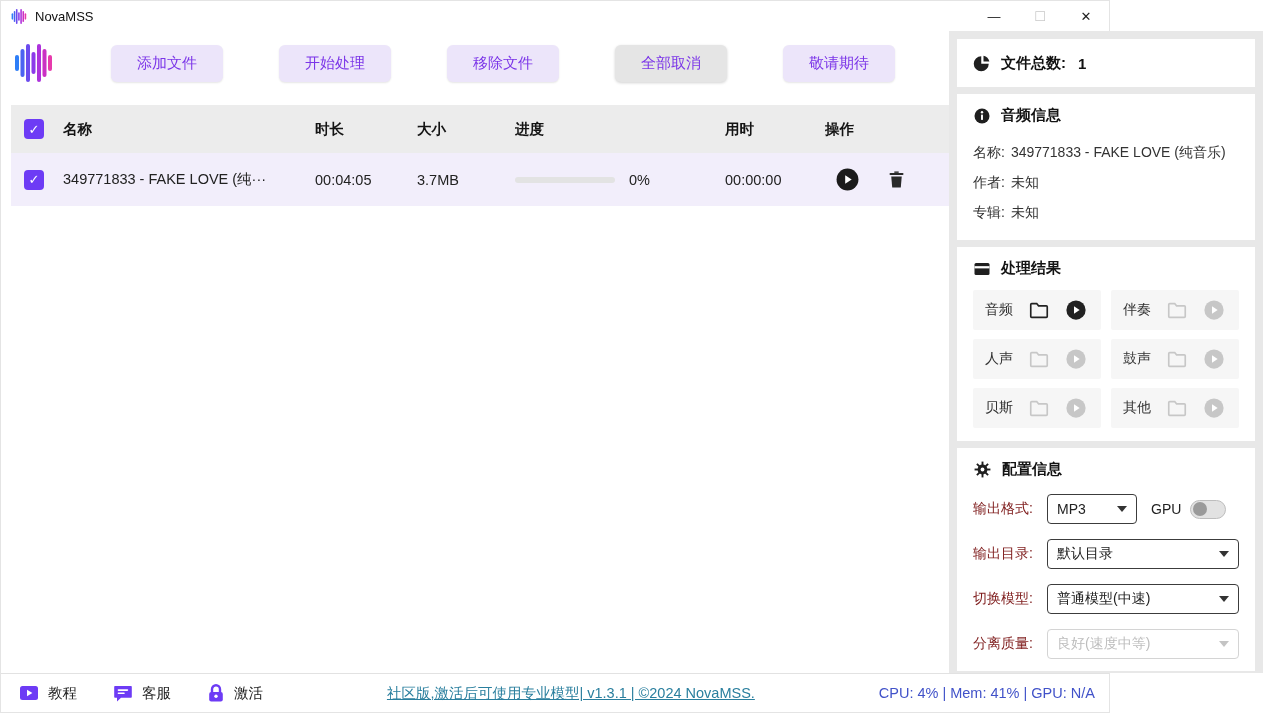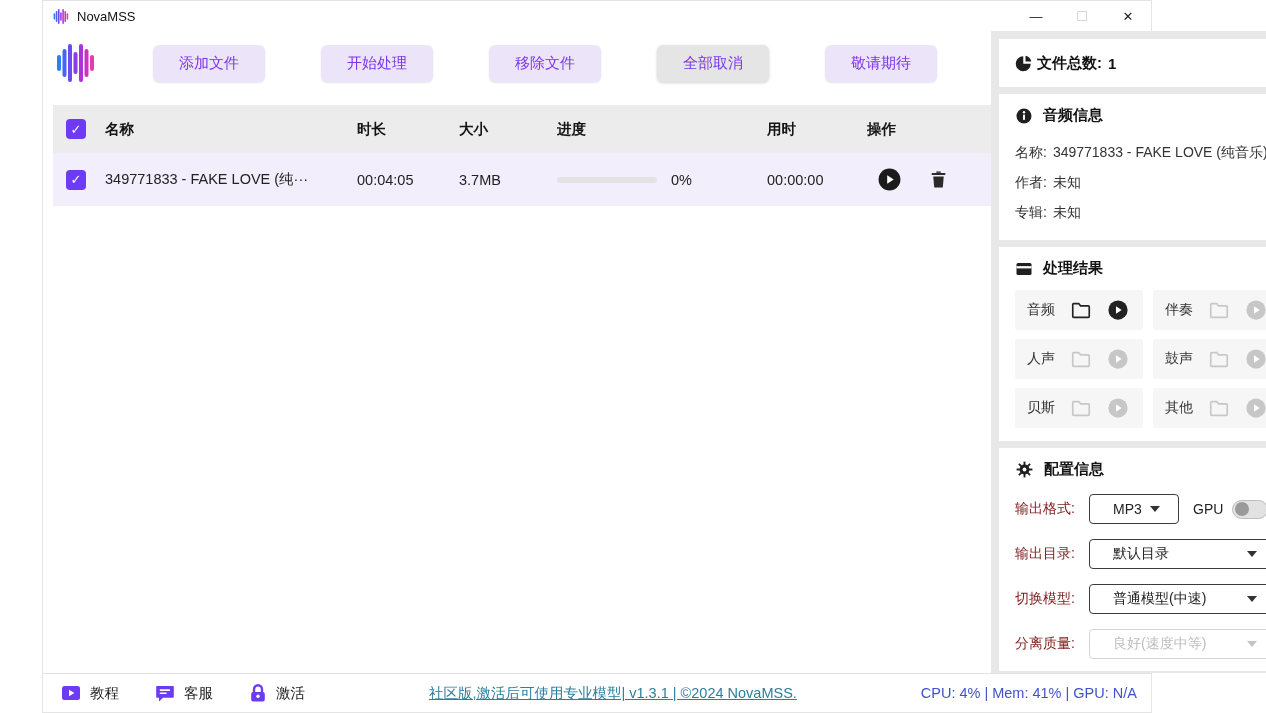--- a/index.html
+++ b/index.html
@@ -1,18 +1,18 @@
 <!DOCTYPE html>
 <html><head>
 <meta charset="utf-8">
 <style>
   * { margin:0; padding:0; box-sizing:border-box; }
   html,body { width:1266px; height:713px; overflow:hidden; }
   body { font-family:"Liberation Sans","DejaVu Sans",sans-serif; background:#fff; color:#111; }
-  .window { width:1110px; height:713px; display:flex; flex-direction:column; border:1px solid #e4e4e4; background:#fff;margin-left:42px; }
+  .window { width:1110px; height:713px; display:flex; flex-direction:column; border:1px solid #e4e4e4; background:#fff; }
 
   
   .titlebar { height:30px; flex:0 0 30px; display:flex; align-items:center; justify-content:space-between; background:#fff; padding-left:10px; }
   .titlebar-left { display:flex; align-items:center; gap:7px; }
   .app-title { font-size:13px; color:#111; }
   .win-controls { display:flex; height:100%; }
   .win-btn { width:46px; height:100%; border:none; background:transparent; font-size:13px; color:#222; display:flex; align-items:center; justify-content:center; cursor:pointer; font-family:inherit; }
   .win-btn.max { color:#c9c9c9; }
 
   
@@ -37,37 +37,37 @@
   .progress-track { width:100px; height:6px; background:#e3e3e3; border-radius:3px; overflow:hidden; }
   .progress-fill { height:100%; background:#7c3aed; width:0; }
   .ops-cell { display:flex; align-items:center; gap:26px; padding-left:10px; }
   .play-btn { width:25px; height:25px; color:#1b1b1b; cursor:pointer; background:none; border:none; padding:0; display:flex; }
   .trash-btn { width:21px; height:21px; color:#2a2a2a; cursor:pointer; background:none; border:none; padding:0; display:flex; }
 
   
   .right-pane { flex:1; background:#e8e8e8; padding:8px 8px 8px 8px; display:flex; flex-direction:column; gap:7px; min-height:0; }
   .card { background:#fff; padding:12px 16px; }
   .card-title { display:flex; align-items:center; gap:10px; font-size:15px; font-weight:bold; color:#141414; }
-  .card.total { flex:0 0 48px; display:flex; align-items:center; gap:4px; font-size:15px; font-weight:bold; }
+  .card.total { flex:0 0 48px; display:flex; align-items:center; gap:10px; font-size:15px; font-weight:bold; }
   .total-value { margin-left:2px; font-weight:bold; }
 
   .info-lines { margin-top:12px; }
   .info-line { font-size:14px; color:#333; line-height:30px; white-space:nowrap; overflow:hidden; text-overflow:ellipsis; }
   .info-line .lbl { margin-right:6px; }
 
   .results-grid { margin-top:12px; display:grid; grid-template-columns:1fr 1fr; gap:9px 10px; }
   .result-cell { display:flex; align-items:center; gap:15px; background:#f6f6f6; padding:9px 12px; border-radius:2px; }
   .result-cell .r-label { font-size:14px; color:#333; }
   .icon-btn { background:none; border:none; padding:0; cursor:pointer; display:flex; color:#222; }
   .icon-btn.disabled { color:#c7c7c7; cursor:default; }
 
   .card.config { flex:1; }
   .cfg-row { display:flex; align-items:center; margin-top:15px; }
   .cfg-label { width:74px; flex:0 0 74px; font-size:14px; color:#7f1d1d; }
-  .select { border:1.5px solid #3c3c3c; border-radius:4px; background:#fff; height:30px; display:flex; align-items:center; justify-content:space-between; padding:0 23px; font-size:14px; color:#222; cursor:pointer; }
+  .select { border:1.5px solid #3c3c3c; border-radius:4px; background:#fff; height:30px; display:flex; align-items:center; justify-content:space-between; padding:0 9px; font-size:14px; color:#222; cursor:pointer; }
   .select.narrow { width:90px; }
   .select.wide { width:192px; }
   .select .arrow { width:0; height:0; border-left:5px solid transparent; border-right:5px solid transparent; border-top:6px solid #333; margin-left:8px; }
   .select.disabled { border-color:#d4d4d4; color:#bdbdbd; cursor:default; }
   .select.disabled .arrow { border-top-color:#c4c4c4; }
   .gpu-group { display:flex; align-items:center; gap:9px; margin-left:14px; }
   .gpu-label { font-size:14px; color:#222; }
   .toggle { width:36px; height:19px; border-radius:10px; background:#e2e2e2; border:1px solid #bdbdbd; position:relative; cursor:pointer; }
   .toggle .knob { position:absolute; left:2px; top:1.5px; width:14px; height:14px; border-radius:50%; background:#9a9a9a; }
 

